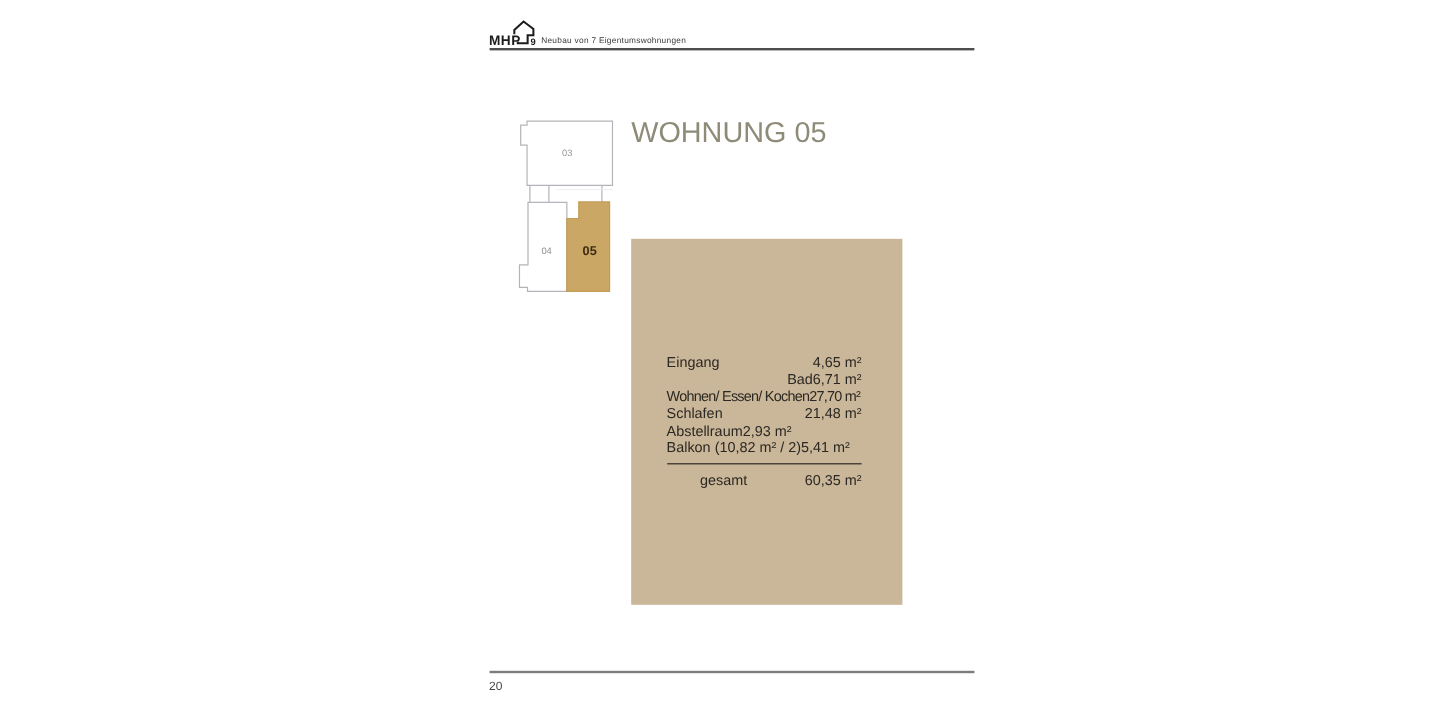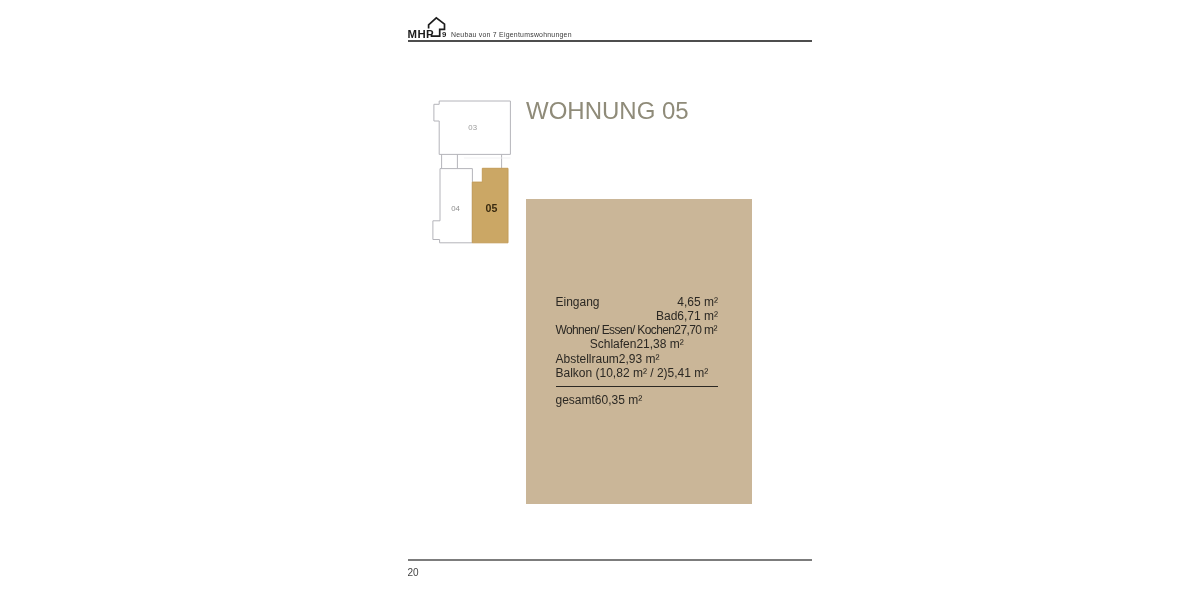--- a/index.html
+++ b/index.html
@@ -53,38 +53,38 @@
   <div style="display:flex;justify-content:flex-end;">
       <span>Bad</span>
       <span>6,71 m²</span>
     </div>
 
   <div style="display:flex;justify-content:flex-start;white-space:nowrap;letter-spacing:-0.62px;">
       <span>Wohnen/ Essen/ Kochen</span>
       <span>27,70 m²</span>
     </div>
 
-  <div style="display:flex;justify-content:center;">
+  <div style="display:flex;justify-content:space-between;">
       <span>Schlafen</span>
-      <span>21,38 m²</span>
+      <span>21,48 m²</span>
     </div>
 
   <div style="display:flex;justify-content:flex-start;">
       <span>Abstellraum</span>
       <span>2,93 m²</span>
     </div>
 
   <div style="display:flex;">
       <span>Balkon (10,82 m² / 2)</span>
       <span>5,41 m²</span>
     </div>
 
   <div style="height:1.5px;background:#2b2823;margin-top:6.1px;margin-bottom:6.1px;"></div>
 
-  <div style="display:flex;justify-content:flex-start;">
+  <div style="display:flex;justify-content:flex-end;gap:48px;">
       <span>gesamt</span>
       <span>60,35 m²</span>
     </div>
 </div>
 
 <div class="abs" style="left:408px;top:559px;width:404px;height:1.8px;background:#7c7c7c;"></div>
 
 <div class="abs" style="left:407.5px;top:567px;font-size:10px;color:#454545;">20</div>
 
 </body></html>

